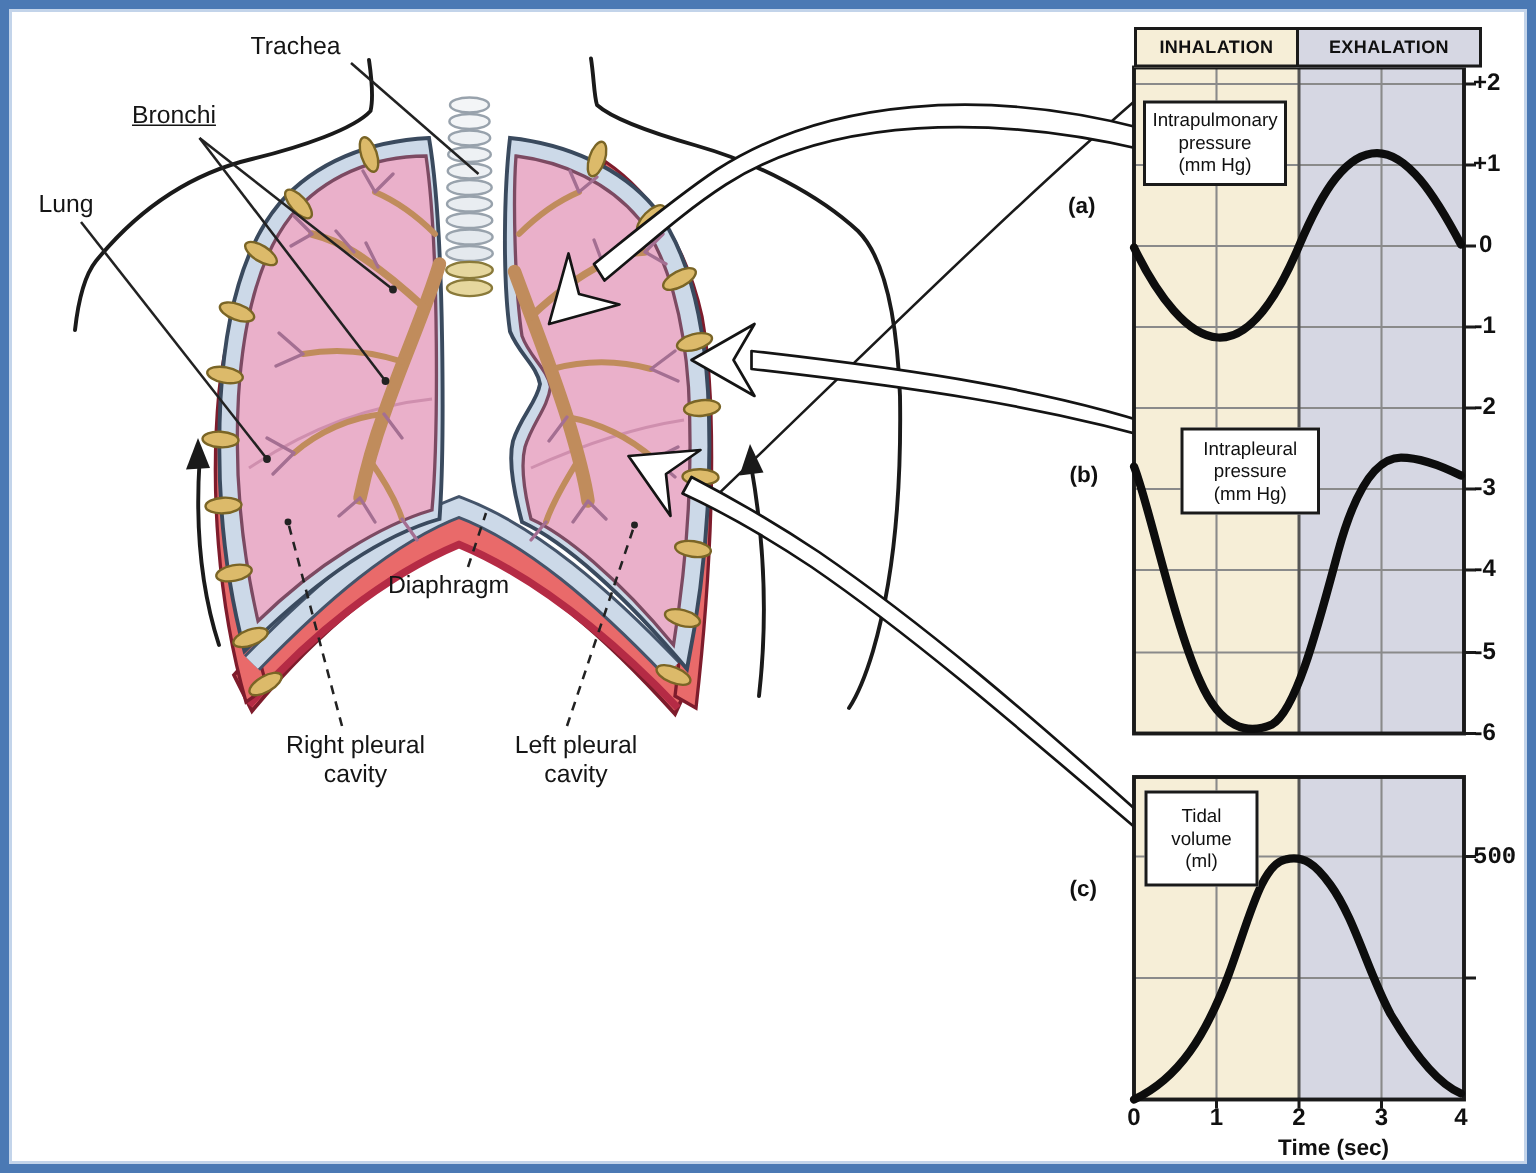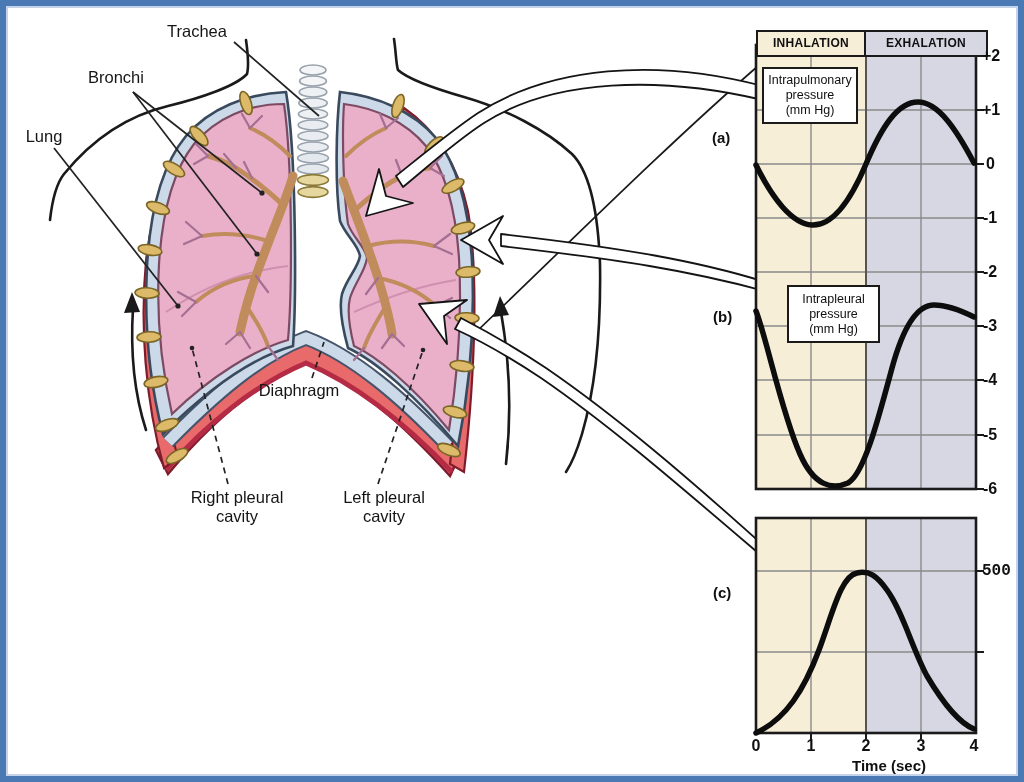--- a/index.html
+++ b/index.html
@@ -13,21 +13,21 @@
   #art{position:absolute;left:0;top:0;width:1024px;height:782px;}
   .anat-label{position:absolute;font:500 16.5px/19px "Liberation Sans",sans-serif;color:#151515;text-align:center;white-space:pre-line;}
   .axis{position:absolute;font:700 16px/20px "Liberation Sans",sans-serif;color:#101010;}
   .xaxis{position:absolute;font:700 16px/20px "Liberation Sans",sans-serif;color:#101010;text-align:center;width:18px;}
   .tag{position:absolute;font:700 15px/18px "Liberation Sans",sans-serif;color:#101010;}
   .gbox{position:absolute;background:#ffffff;border:2px solid #1a1a1a;
     font:400 12.5px/15px "Liberation Sans",sans-serif;color:#101010;text-align:center;
     white-space:pre-line;display:flex;align-items:center;justify-content:center;
     padding:2px 3px;box-sizing:border-box;}
   .hdr{position:absolute;border:2px solid #1a1a1a;font:700 12px/23px "Liberation Sans",sans-serif;
-    color:#101010;text-align:center;letter-spacing:.3px;box-sizing:border-box;height:27px;margin-top:12px;}
+    color:#101010;text-align:center;letter-spacing:.3px;box-sizing:border-box;height:27px;}
   .timelab{position:absolute;font:700 15px/18px "Liberation Sans",sans-serif;color:#101010;text-align:right;}
 </style>
 </head>
 <body>
 
 <div id="stage">
 
 <svg id="art" viewBox="0 0 1024 782">
 
   <g fill="none" stroke="#1a1a1a" stroke-width="2.6" stroke-linecap="round">
@@ -194,37 +194,40 @@
       <line x1="970" y1="646" x2="978" y2="646"></line>
       <line x1="805" y1="727" x2="805" y2="733"></line>
       <line x1="860" y1="727" x2="860" y2="733"></line>
       <line x1="915" y1="727" x2="915" y2="733"></line>
     </g>
     <path d="M 750,727 C 780,713 798,684 813,644 C 827,606 835,570 851,567 C 863,564 871,570 881,584 C 897,606 906,642 921,670 C 937,697 953,717 968,723" fill="none" stroke="#0d0d0d" stroke-width="5.5" stroke-linecap="round"></path>
   </g>
 </svg>
 
   <div class="anat-label" style="left:150px;top:16px;width:82px;">Trachea</div>
-  <div class="anat-label" style="left:68px;top:62px;width:84px;">Bronchi</div>
+  <div class="anat-label" style="left:68px;top:62px;width:84px;text-decoration:underline;">Bronchi</div>
   <div class="anat-label" style="left:12px;top:121px;width:52px;">Lung</div>
   <div class="anat-label" style="left:240px;top:375px;width:106px;">Diaphragm</div>
   <div class="anat-label" style="left:166px;top:482px;width:130px;">Right pleural
 cavity</div>
   <div class="anat-label" style="left:313px;top:482px;width:130px;">Left pleural
 cavity</div>
 
   <div class="hdr" style="left:750px;top:12px;width:110px;background:#f6eed7;">INHALATION</div>
   <div class="hdr" style="left:858px;top:12px;width:124px;background:#d6d7e3;">EXHALATION</div>
 
   <div class="gbox" style="left:756px;top:61px;width:96px;height:57px;">Intrapulmonary
 pressure
 (mm Hg)</div>
   <div class="gbox" style="left:781px;top:279px;width:93px;height:58px;">Intrapleural
 pressure
 (mm Hg)</div>
+  <div class="gbox" style="left:757px;top:521px;width:76px;height:64px;">Tidal
+volume
+(ml)</div>
 
   <div class="tag" style="left:706px;top:123px;">(a)</div>
   <div class="tag" style="left:707px;top:302px;">(b)</div>
   <div class="tag" style="left:707px;top:578px;">(c)</div>
 
   <div class="axis" style="left:976px;top:40px;">+2</div>
   <div class="axis" style="left:976px;top:94px;">+1</div>
   <div class="axis" style="left:980px;top:148px;">0</div>
   <div class="axis" style="left:977px;top:202px;">-1</div>
   <div class="axis" style="left:977px;top:256px;">-2</div>

